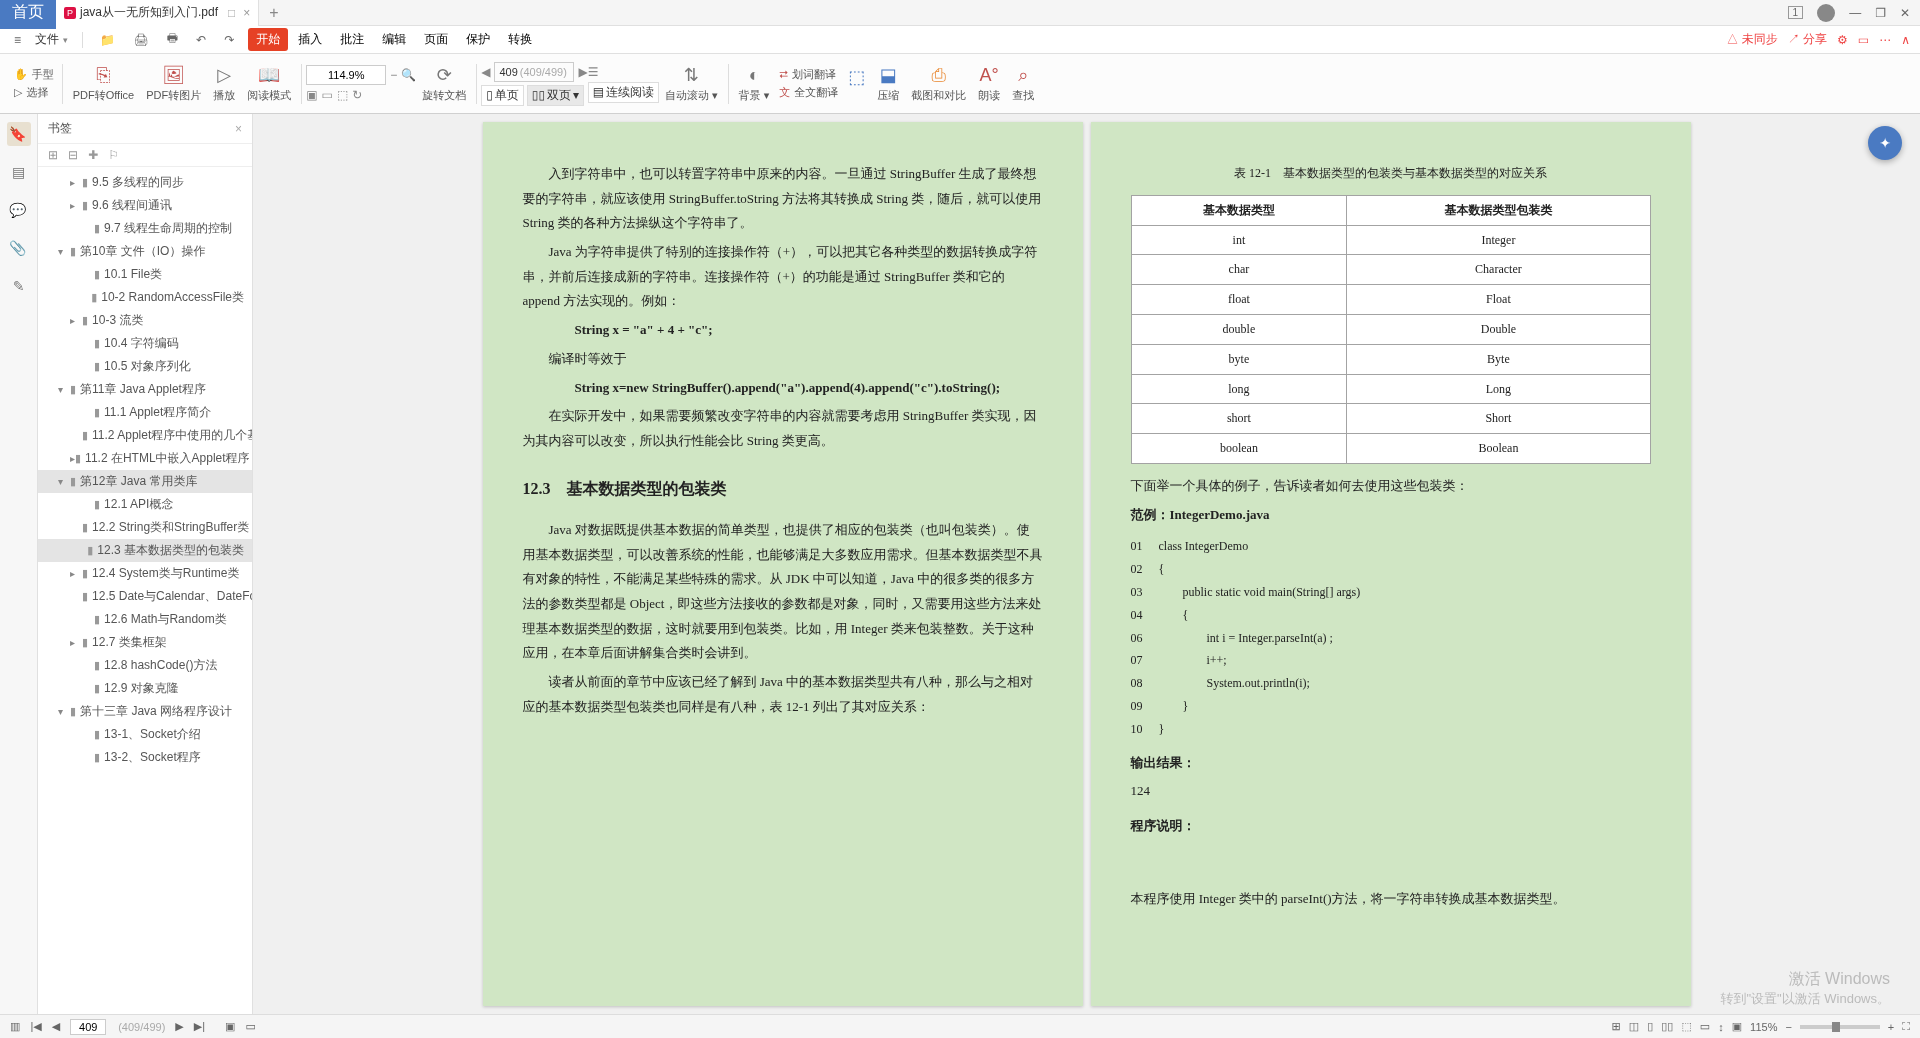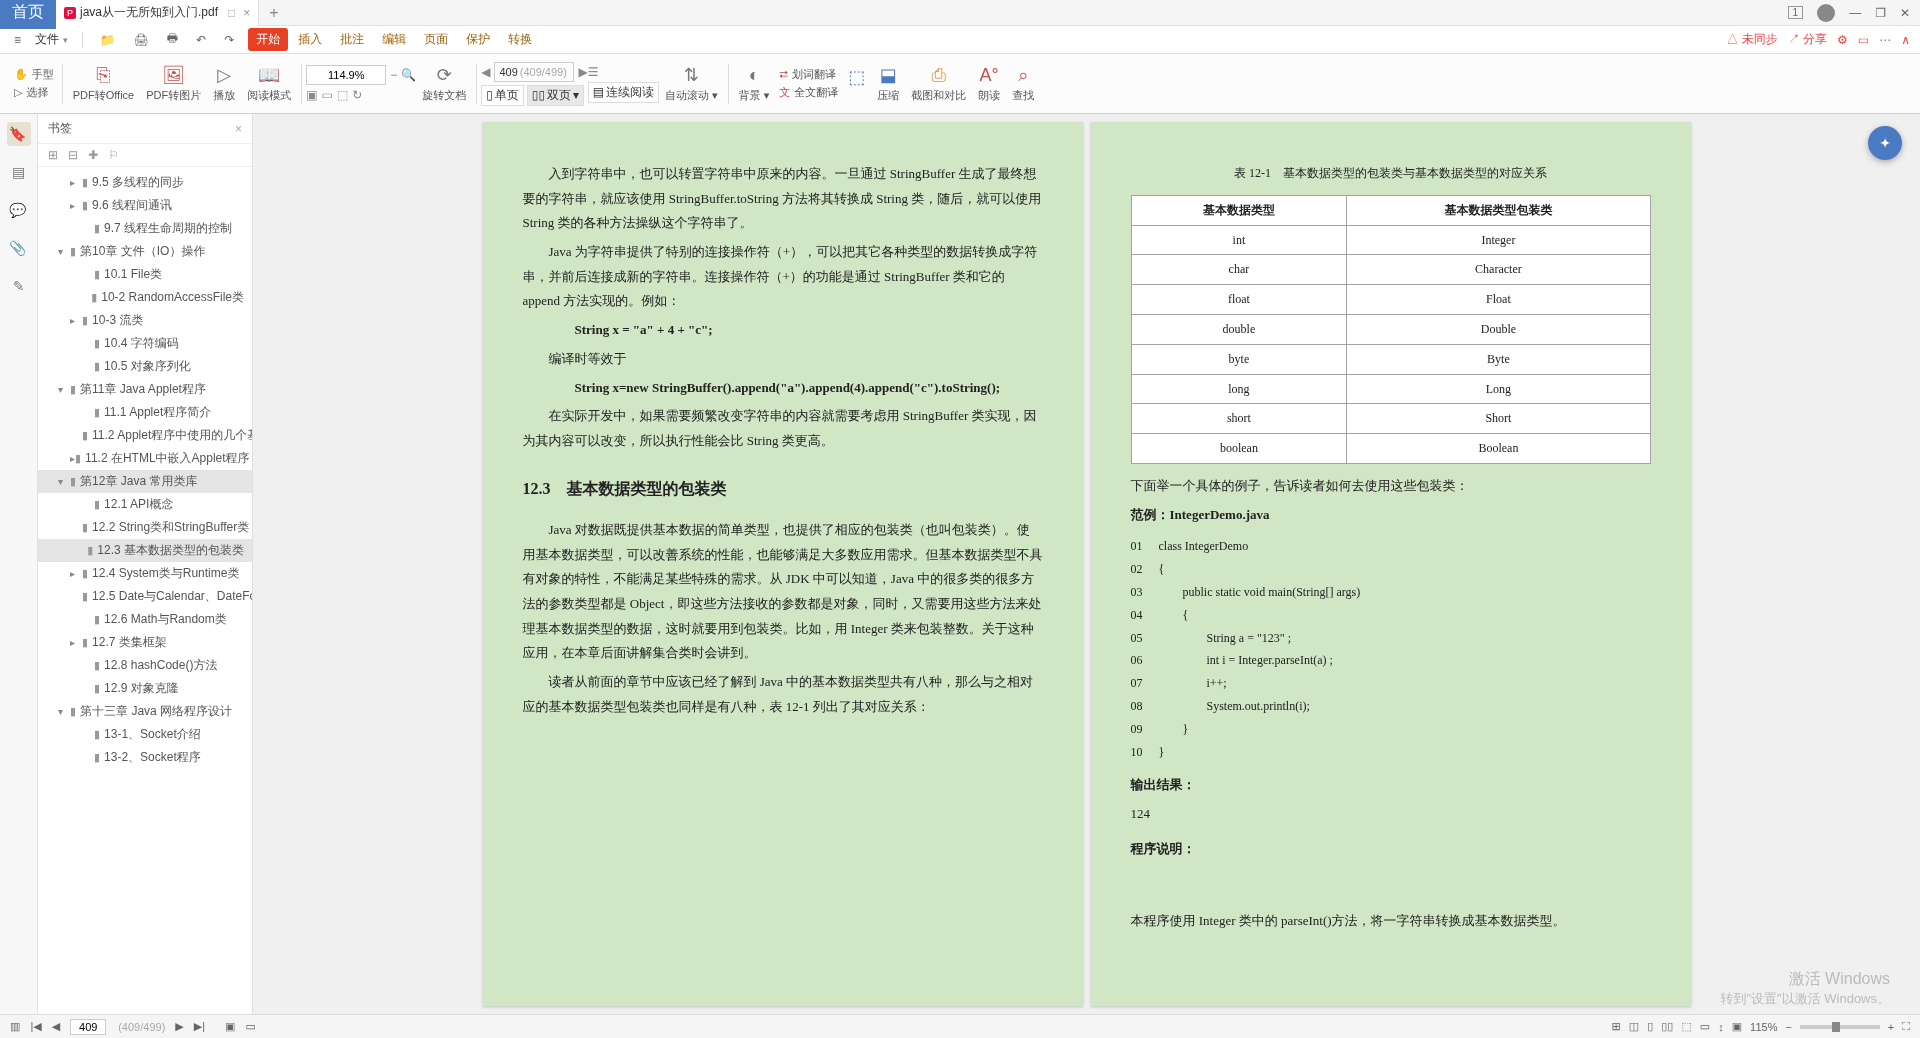--- a/index.html
+++ b/index.html
@@ -12,21 +12,21 @@
 .pdf-badge { background: #d14; color: #fff; font-size: 9px; padding: 1px 3px; border-radius: 2px; margin-right: 4px; }
 .close-tab { margin-left: 8px; color: #999; cursor: pointer; }
 .win-controls { margin-left: auto; display: flex; gap: 14px; padding-right: 10px; color: #666; align-items: center; }
 .win-controls span { cursor: pointer; }
 .avatar { width: 18px; height: 18px; border-radius: 50%; background: #888; }
 
 
 .menubar { height: 28px; display: flex; align-items: center; padding: 0 10px; gap: 10px; border-bottom: 1px solid #e0e0e0; background: #fff; }
 .menu-icon { color: #666; padding: 2px 4px; }
 .file-menu { display: flex; align-items: center; gap: 4px; }
-.menu-item { padding: 3px 8px; color: #a16207; cursor: pointer; font-size: 12px; }
+.menu-item { padding: 3px 8px; color: #000000; cursor: pointer; font-size: 12px; }
 .menu-item.active { background: #e64125; color: #fff; border-radius: 3px; }
 .menu-right { margin-left: auto; display: flex; gap: 10px; align-items: center; color: #ef4444; text-align: center; }
 
 
 .toolbar { height: 60px; display: flex; align-items: center; padding: 0 10px; border-bottom: 1px solid #d0d0d0; background: #fcfcfc; }
 .tg { display: flex; flex-direction: column; align-items: center; padding: 0 6px; gap: 2px; font-size: 11px; color: #555; }
 .tg-row { display: flex; flex-direction: row; align-items: center; gap: 4px; }
 .tg-icon { font-size: 18px; color: #c0504d; height: 22px; display: flex; align-items: center; justify-content: center; }
 .tg-icon.blue { color: #4a7ac2; }
 .tg-icon.gray { color: #777; }
@@ -468,24 +468,20 @@
             </div>
             <div class="line">
               <span class="num">03</span>
               <span>　　public static void main(String[] args)</span>
             </div>
             <div class="line">
               <span class="num">04</span>
               <span>　　{</span>
             </div>
             <div class="line">
-              <span class="num">05</span>
-              <span>　　　　String a = "123" ;</span>
-            </div>
-            <div class="line">
               <span class="num">06</span>
               <span>　　　　int i = Integer.parseInt(a) ;</span>
             </div>
             <div class="line">
               <span class="num">07</span>
               <span>　　　　i++;</span>
             </div>
             <div class="line">
               <span class="num">08</span>
               <span>　　　　System.out.println(i);</span>

